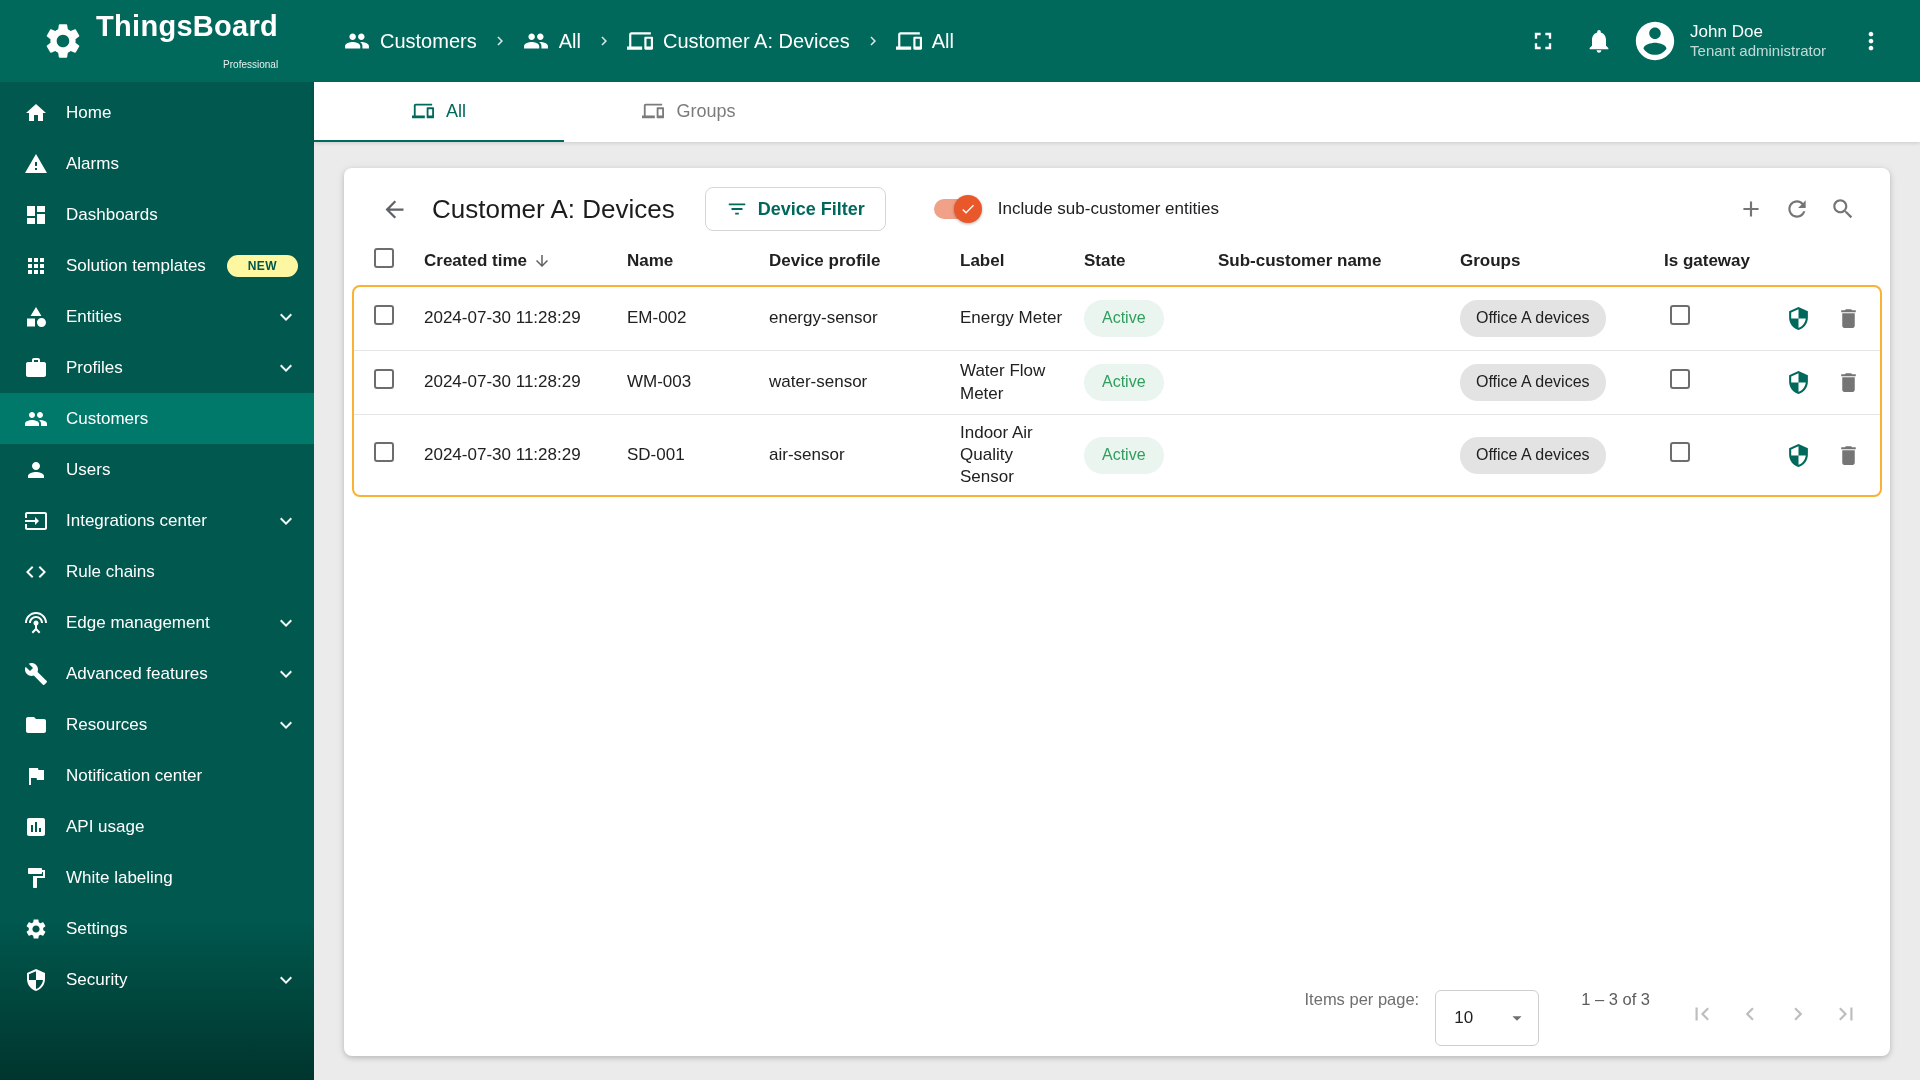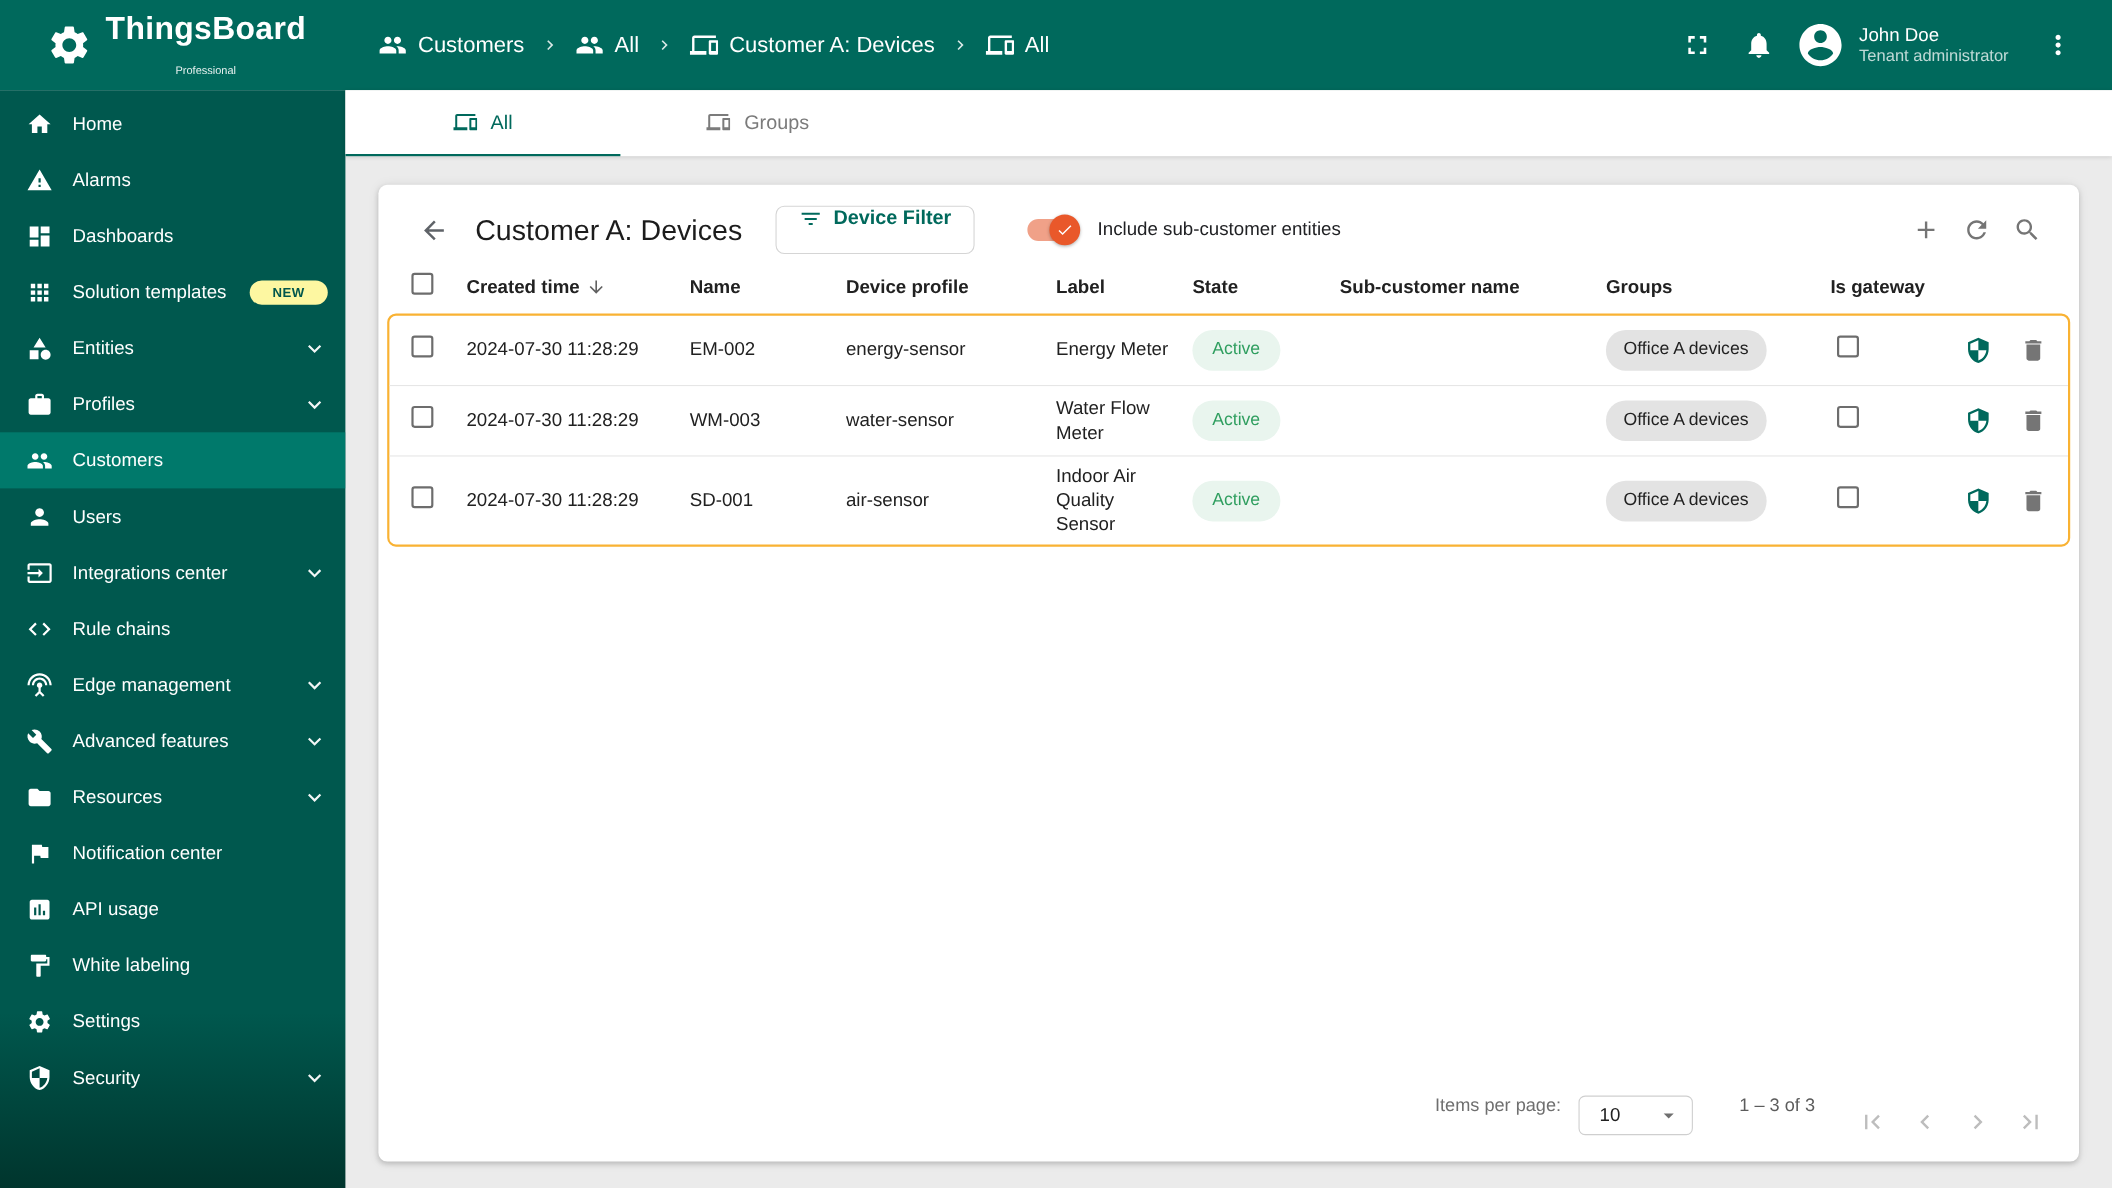--- a/index.html
+++ b/index.html
@@ -8,21 +8,21 @@
   .icon{width:24px;height:24px;fill:currentColor;flex:none;display:block}
   button{font-family:inherit}
 
   .app{width:1920px;height:1080px;display:flex;flex-direction:column}
 
   
   .topbar{height:82px;background:var(--topbar,#00695c);color:#fff;display:flex;align-items:center;flex:none}
   .logo{width:314px;flex:none;display:flex;align-items:center;gap:12px;padding-left:42px;cursor:pointer}
   .logo-mark{width:42px;height:42px;color:#fff}
   .logo-mark .icon{width:42px;height:42px}
-  .logo-text{display:flex;flex-direction:column;align-items:center}
+  .logo-text{display:flex;flex-direction:column;align-items:flex-end}
   .logo-name{font-size:29px;font-weight:bold;letter-spacing:.3px;line-height:1}
   .logo-sub{font-size:10px;opacity:.9;margin-top:18px}
   .breadcrumbs{display:flex;align-items:center;gap:14px;padding-left:30px;font-size:20px}
   .crumb{display:flex;align-items:center;gap:10px;cursor:pointer;white-space:nowrap}
   .crumb .icon{width:26px;height:26px}
   .crumb-sep{width:18px;height:18px;opacity:.85}
   .topbar-right{margin-left:auto;display:flex;align-items:center;gap:6px;padding-right:24px}
   .tb-iconbtn{width:50px;height:50px;display:flex;align-items:center;justify-content:center;background:none;border:none;color:#fff;cursor:pointer}
   .tb-iconbtn .icon{width:28px;height:28px}
   .avatar{width:50px;height:50px;display:flex;align-items:center;justify-content:center;cursor:pointer}
@@ -53,21 +53,21 @@
   .content{flex:1;min-height:0;padding:26px 30px 24px}
   .card{height:100%;background:#fff;border-radius:8px;display:flex;flex-direction:column;overflow:hidden;
     box-shadow:0 2px 5px rgba(0,0,0,.16),0 1px 10px rgba(0,0,0,.08)}
 
   
   .toolbar{display:flex;align-items:center;padding:18px 24px 8px 28px;flex:none}
   .back-btn{width:44px;height:44px;border:none;background:none;color:#5f6368;cursor:pointer;
     display:flex;align-items:center;justify-content:center}
   .back-btn .icon{width:27px;height:27px}
   .page-title{font-size:26px;font-weight:500;color:#1c1c1c;margin-left:16px;white-space:nowrap}
-  .filter-btn{margin-left:30px;height:44px;padding:0 20px;display:flex;align-items:flex-start;gap:10px;
+  .filter-btn{margin-left:30px;height:44px;padding:0 20px;display:flex;align-items:center;gap:10px;
     border:1px solid #d5d5d5;border-radius:8px;background:#fff;color:var(--accent,#00695c);
     font-size:18px;font-weight:bold;cursor:pointer;white-space:nowrap}
   .filter-btn .icon{width:22px;height:22px}
   .toggle-group{margin-left:48px;display:flex;align-items:center;gap:18px;cursor:pointer}
   .toggle{width:46px;height:20px;border-radius:10px;background:#f0a188;position:relative;flex:none}
   .toggle-thumb{position:absolute;top:-4px;right:-2px;width:28px;height:28px;border-radius:50%;
     background:var(--toggle-on,#e9582a);color:#fff;display:flex;align-items:center;justify-content:center;
     box-shadow:0 1px 3px rgba(0,0,0,.3)}
   .toggle-thumb .icon{width:16px;height:16px}
   .toggle-label{font-size:17px;color:#202124;white-space:nowrap}
@@ -101,21 +101,21 @@
   .row-iconbtn .icon{width:25px;height:25px}
   .row-iconbtn.teal{color:var(--accent,#00695c)}
   .row-iconbtn.gray{color:#757575}
 
   .table-fill{flex:1}
 
   
   .paginator{flex:none;display:flex;align-items:flex-start;justify-content:flex-end;
     min-height:68px;padding:8px 20px 10px 0;font-size:16.5px}
   .pager-label{color:#6f6f6f;margin-right:16px}
-  .pager-select{width:104px;height:36px;border:1px solid #cfcfcf;border-radius:6px;background:#fff;
+  .pager-select{width:104px;height:56px;border:1px solid #cfcfcf;border-radius:6px;background:#fff;
     display:flex;align-items:center;justify-content:space-between;padding:0 10px 0 18px;
     color:#212121;cursor:pointer;font-size:17px}
   .pager-select .icon{width:22px;height:22px;color:#6f6f6f}
   .pager-range{margin:0 28px 0 42px;color:#5c5c5c;white-space:nowrap}
   .pager-btn{width:48px;height:48px;border:none;background:none;color:#bdbdbd;
     display:flex;align-items:center;justify-content:center;cursor:default}
   .pager-btn .icon{width:26px;height:26px}
 </style>
 </head>
 <body>

